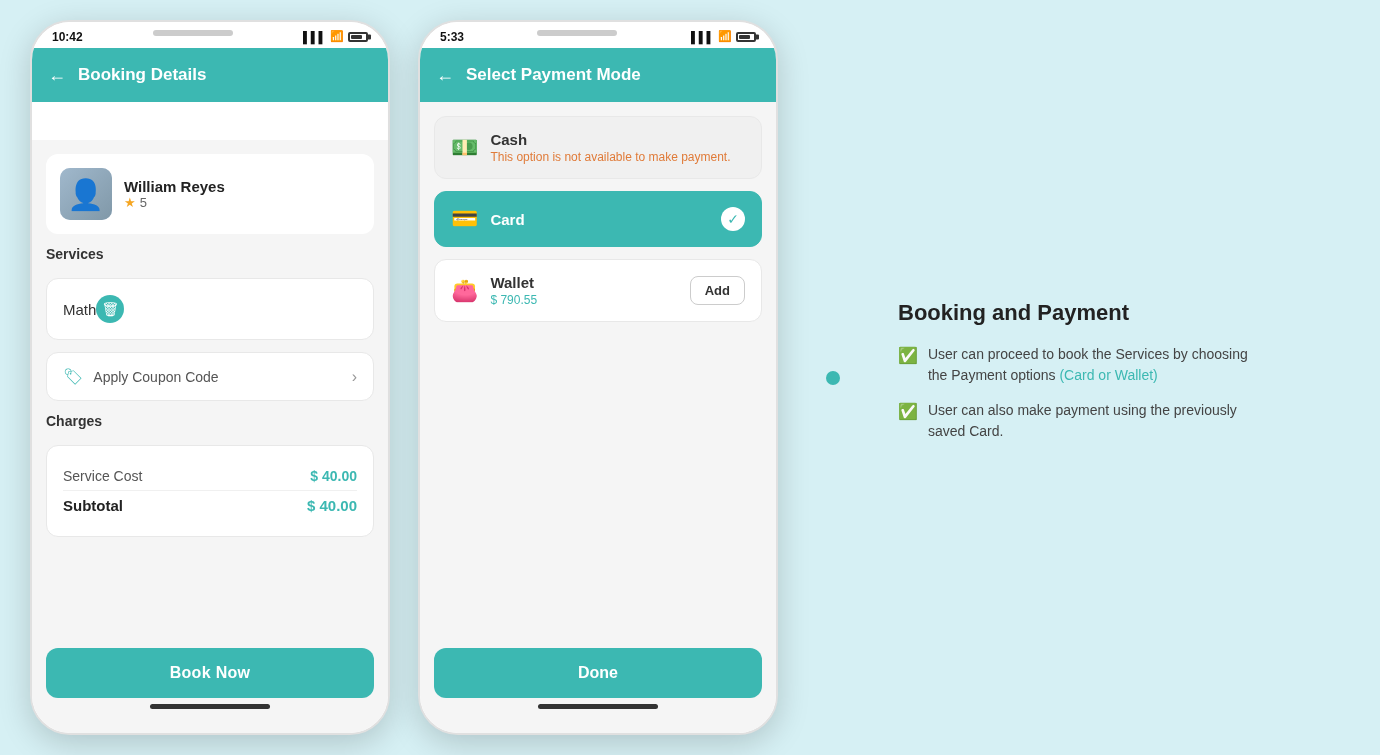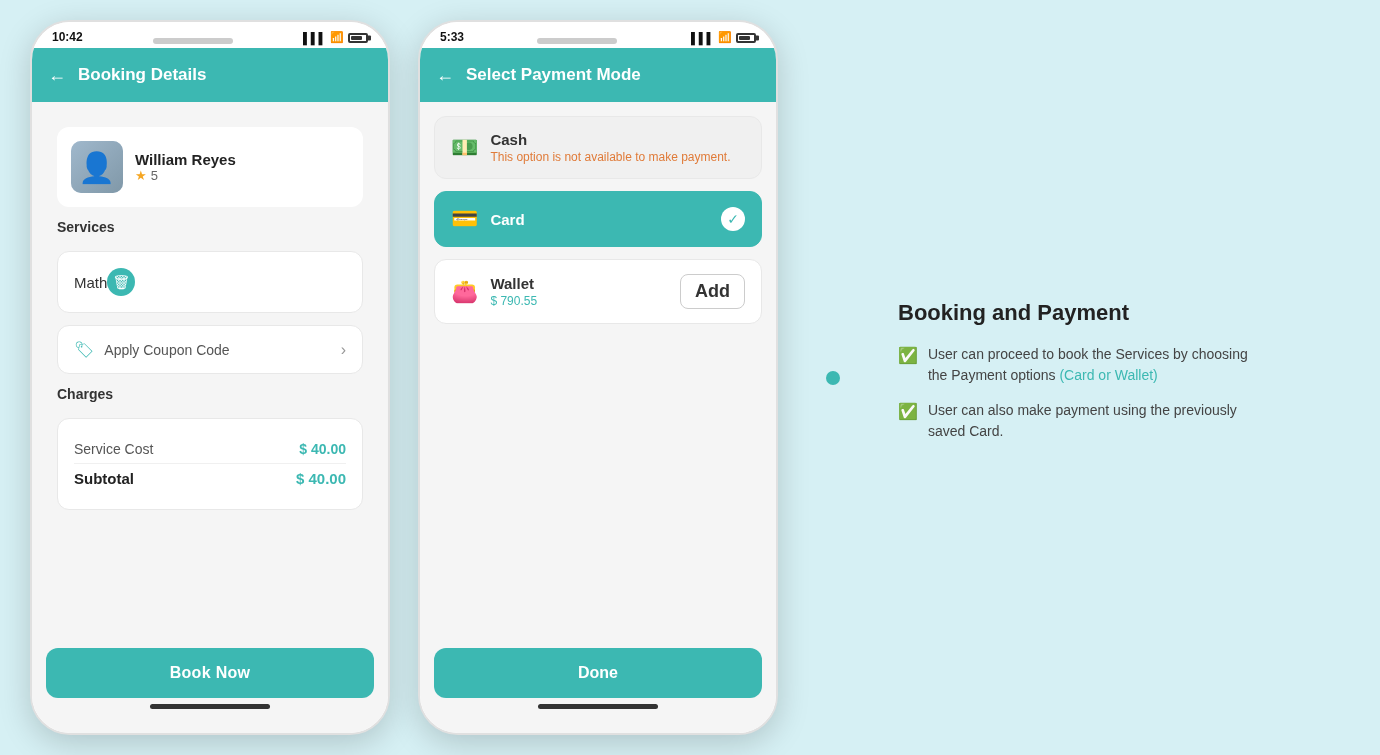--- a/index.html
+++ b/index.html
@@ -32,21 +32,21 @@
       position: relative;
       border: 2px solid #e0e0e0;
       display: flex;
       flex-direction: column;
     }
 
     .phone-notch-bar {
       background: #fff;
       display: flex;
       justify-content: space-between;
-      align-items: flex-end;
+      align-items: flex-start;
       padding: 8px 20px 4px 20px;
       font-size: 12px;
       font-weight: 600;
       color: #111;
     }
     .notch-center {
       width: 80px;
       height: 6px;
       background: #ccc;
       border-radius: 3px;
@@ -109,24 +109,25 @@
     }
     .phone-header .header-spacer {
       width: 18px;
     }
 
     
     .phone-body {
       flex: 1;
       overflow-y: auto;
       background: #f5f5f5;
-      padding: 25px;
+      padding: 14px;
       display: flex;
       flex-direction: column;
       gap: 12px;
+      margin-top: 38px;
     }
     .phone-body::-webkit-scrollbar { display: none; }
 
     
     .profile-section {
       background: #fff;
       border-radius: 12px;
       padding: 14px;
       display: flex;
       align-items: center;
@@ -339,21 +340,21 @@
     .wallet-balance {
       font-size: 12px;
       color: #3cb8b2;
       margin-top: 2px;
     }
     .add-btn {
       background: #fff;
       border: 1.5px solid #ccc;
       border-radius: 8px;
       padding: 6px 14px;
-      font-size: 18px;
+      font-size: 13px;
       font-weight: 600;
       color: #333;
       cursor: pointer;
     }
 
     
     .card-number-row {
       background: #fff;
       border-radius: 12px;
       padding: 12px 16px;

